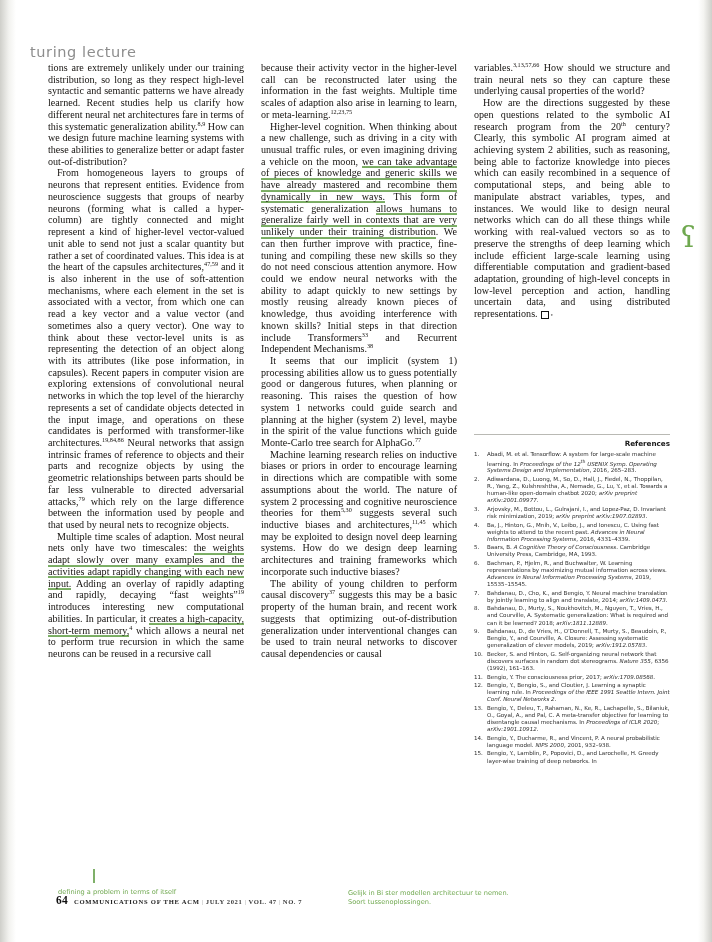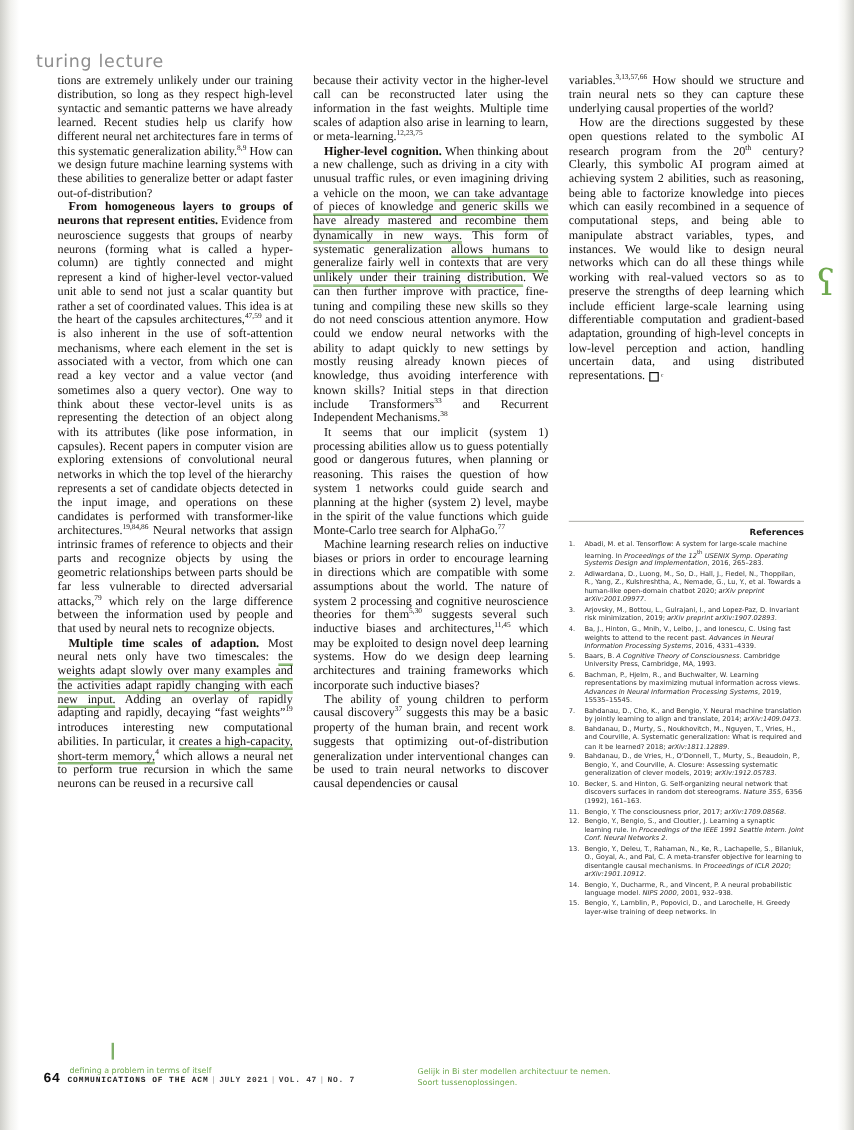--- a/index.html
+++ b/index.html
@@ -70,21 +70,21 @@
     text-align: justify;
     text-justify: inter-word;
     hyphens: manual;
     color: #15120f;
     font-family: "Liberation Serif", serif;
   }
   p.body + p.body { text-indent: 9px; }
   p.body.noindent { text-indent: 0; }
 
   .runin {
-    font-weight: bold;
+    font-weight: normal;
   }
   sup.ref {
     font-size: 6.2px;
     vertical-align: super;
     line-height: 0;
   }
   .eop {
     display: inline-block;
     width: 6px;
     height: 6px;
@@ -144,26 +144,26 @@
     left: 0;
     top: 0;
     width: 11px;
     text-align: left;
   }
   ol.refs li i, ol.refs li em { font-style: italic; }
 
   
   .footer {
     position: absolute;
-    left: 36px;
+    left: 56px;
     bottom: 36px;
     display: flex;
     align-items: baseline;
     gap: 6px;
-    font-family: Liberation Mono, monospace;
+    font-family: Liberation Serif, serif;
   }
   .folio {
     font-size: 11.5px;
     font-weight: bold;
     color: #111;
     letter-spacing: 0.2px;
   }
   .footer-text {
     font-size: 6.6px;
     font-weight: bold;

